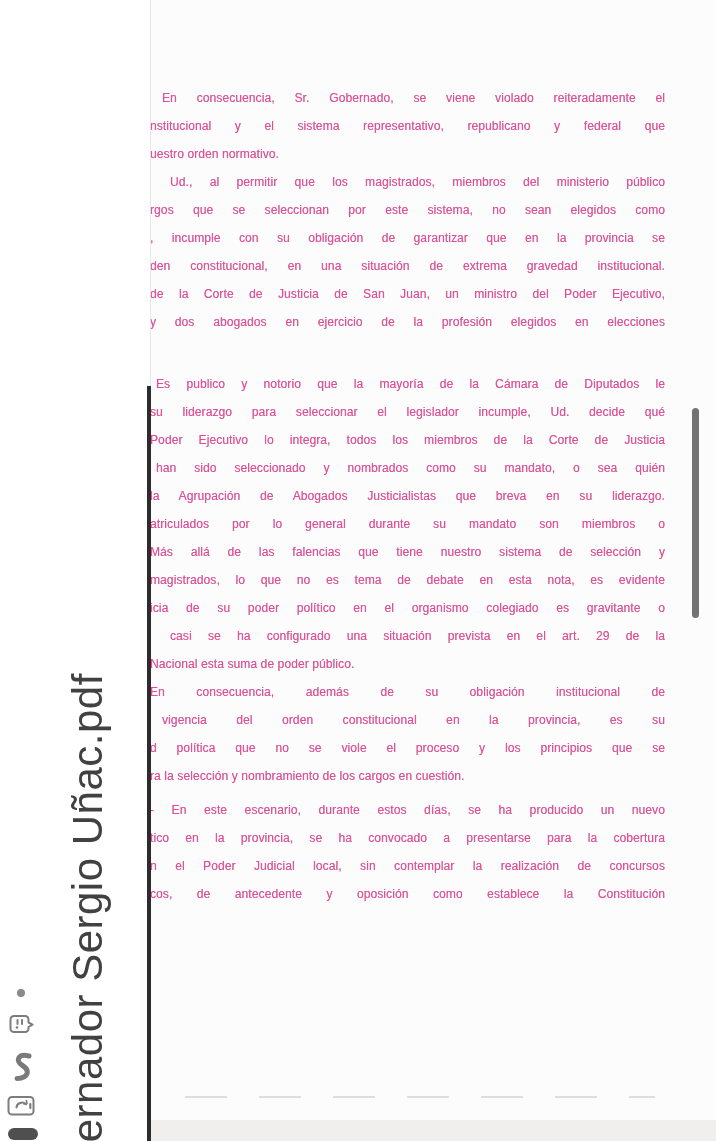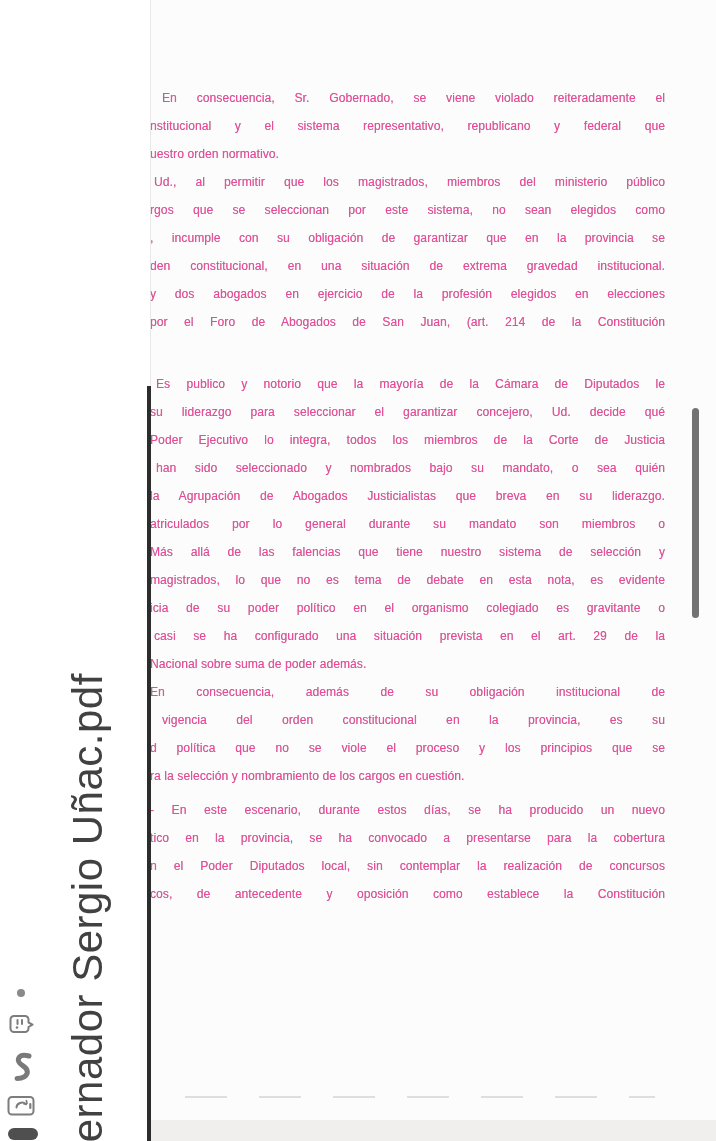--- a/index.html
+++ b/index.html
@@ -40,60 +40,60 @@
   
   .textcol{position:absolute;left:150px;top:84px;width:515px;}
   .ln{
     height:28px;line-height:28px;overflow:hidden;
     font-size:12px;color:#ec4899;letter-spacing:.1px;
     text-align:justify;text-align-last:justify;
     text-shadow:.2px 0 0 rgba(40,40,40,.35);
   }
   .ln.left{text-align:center;text-align-last:left;}
   .ln b{font-weight:700;}
-  .i6{padding-left:6px}.i8{padding-left:4px}.i12{padding-left:12px}
+  .i6{padding-left:6px}.i8{padding-left:20px}.i12{padding-left:12px}
   .sp34{height:34px}.sp6{height:6px}
 </style>
 </head>
 <body>
 
 <div class="screen">
 
   <div class="page"></div>
 
   <div class="textcol">
     <div class="ln i12">En consecuencia, Sr. Gobernado, se viene violado reiteradamente el</div>
     <div class="ln">nstitucional y el sistema representativo, republicano y federal que</div>
     <div class="ln left">uestro orden normativo.</div>
     <div class="ln i8">Ud., al permitir que los magistrados, miembros del ministerio público</div>
     <div class="ln">rgos que se seleccionan por este sistema, no sean elegidos como</div>
     <div class="ln">, incumple con su obligación de garantizar que en la provincia se</div>
     <div class="ln">den constitucional, en una situación de extrema gravedad institucional.</div>
+    <div class="ln">de la Corte de Justicia de San Juan, un ministro del Poder Ejecutivo,</div>
     <div class="ln">y dos abogados en ejercicio de la profesión elegidos en elecciones</div>
-    <div class="ln">por el Foro de Abogados de San Juan, (art. 214 de la Constitución</div>
     <div class="sp34"></div>
     <div class="ln i6">Es publico y notorio que la mayoría de la Cámara de Diputados le</div>
-    <div class="ln">su liderazgo para seleccionar el garantizar concejero, Ud. decide qué</div>
+    <div class="ln">su liderazgo para seleccionar el legislador incumple, Ud. decide qué</div>
     <div class="ln">Poder Ejecutivo lo integra, todos los miembros de la Corte de Justicia</div>
-    <div class="ln i6">han sido seleccionado y nombrados bajo su mandato, o sea quién</div>
+    <div class="ln i6">han sido seleccionado y nombrados como su mandato, o sea quién</div>
     <div class="ln">la Agrupación de Abogados Justicialistas que breva en su liderazgo.</div>
     <div class="ln">atriculados por lo general durante su mandato son miembros o</div>
     <div class="ln">Más allá de las falencias que tiene nuestro sistema de selección y</div>
     <div class="ln">magistrados, lo que no es tema de debate en esta nota, es evidente</div>
     <div class="ln">icia de su poder político en el organismo colegiado es gravitante o</div>
     <div class="ln i8">casi se ha configurado una situación prevista en el art. 29 de la</div>
-    <div class="ln left">Nacional sobre suma de poder además.</div>
+    <div class="ln left">Nacional esta suma de poder público.</div>
     <div class="ln">En consecuencia, además de su obligación institucional de</div>
     <div class="ln i12">vigencia del orden constitucional en la provincia, es su</div>
     <div class="ln">d política que no se viole el proceso y los principios que se</div>
     <div class="ln left">ra la selección y nombramiento de los cargos en cuestión.</div>
     <div class="sp6"></div>
     <div class="ln">- En este escenario, durante estos días, se ha producido un nuevo</div>
     <div class="ln">tico en la provincia, se ha convocado a presentarse para la cobertura</div>
-    <div class="ln">n el Poder Diputados local, sin contemplar la realización de concursos</div>
+    <div class="ln">n el Poder Judicial local, sin contemplar la realización de concursos</div>
     <div class="ln">cos, de antecedente y oposición como establece la Constitución</div>
   </div>
 
   <div class="edge-top"></div>
   <div class="edge-dark"></div>
   <div class="faintline"></div>
   <div class="pagegap"></div>
 
   <div class="scrollbar"></div>
 

